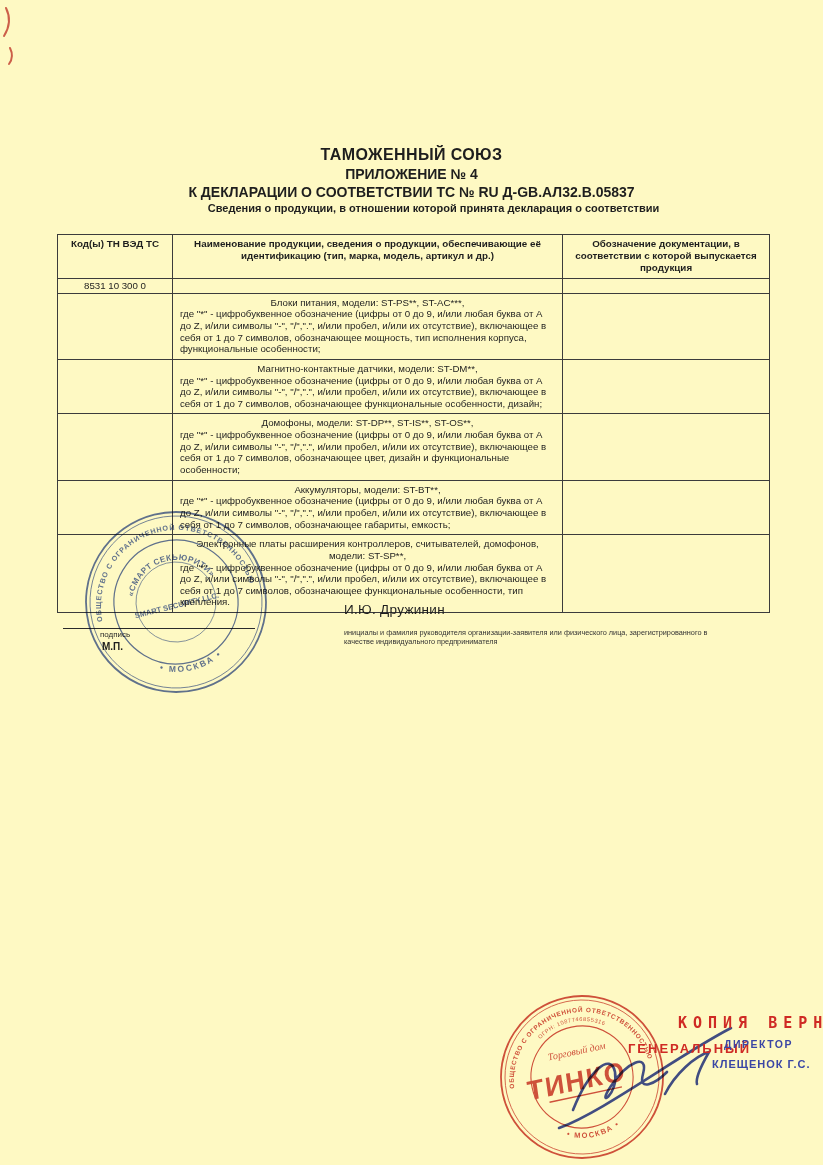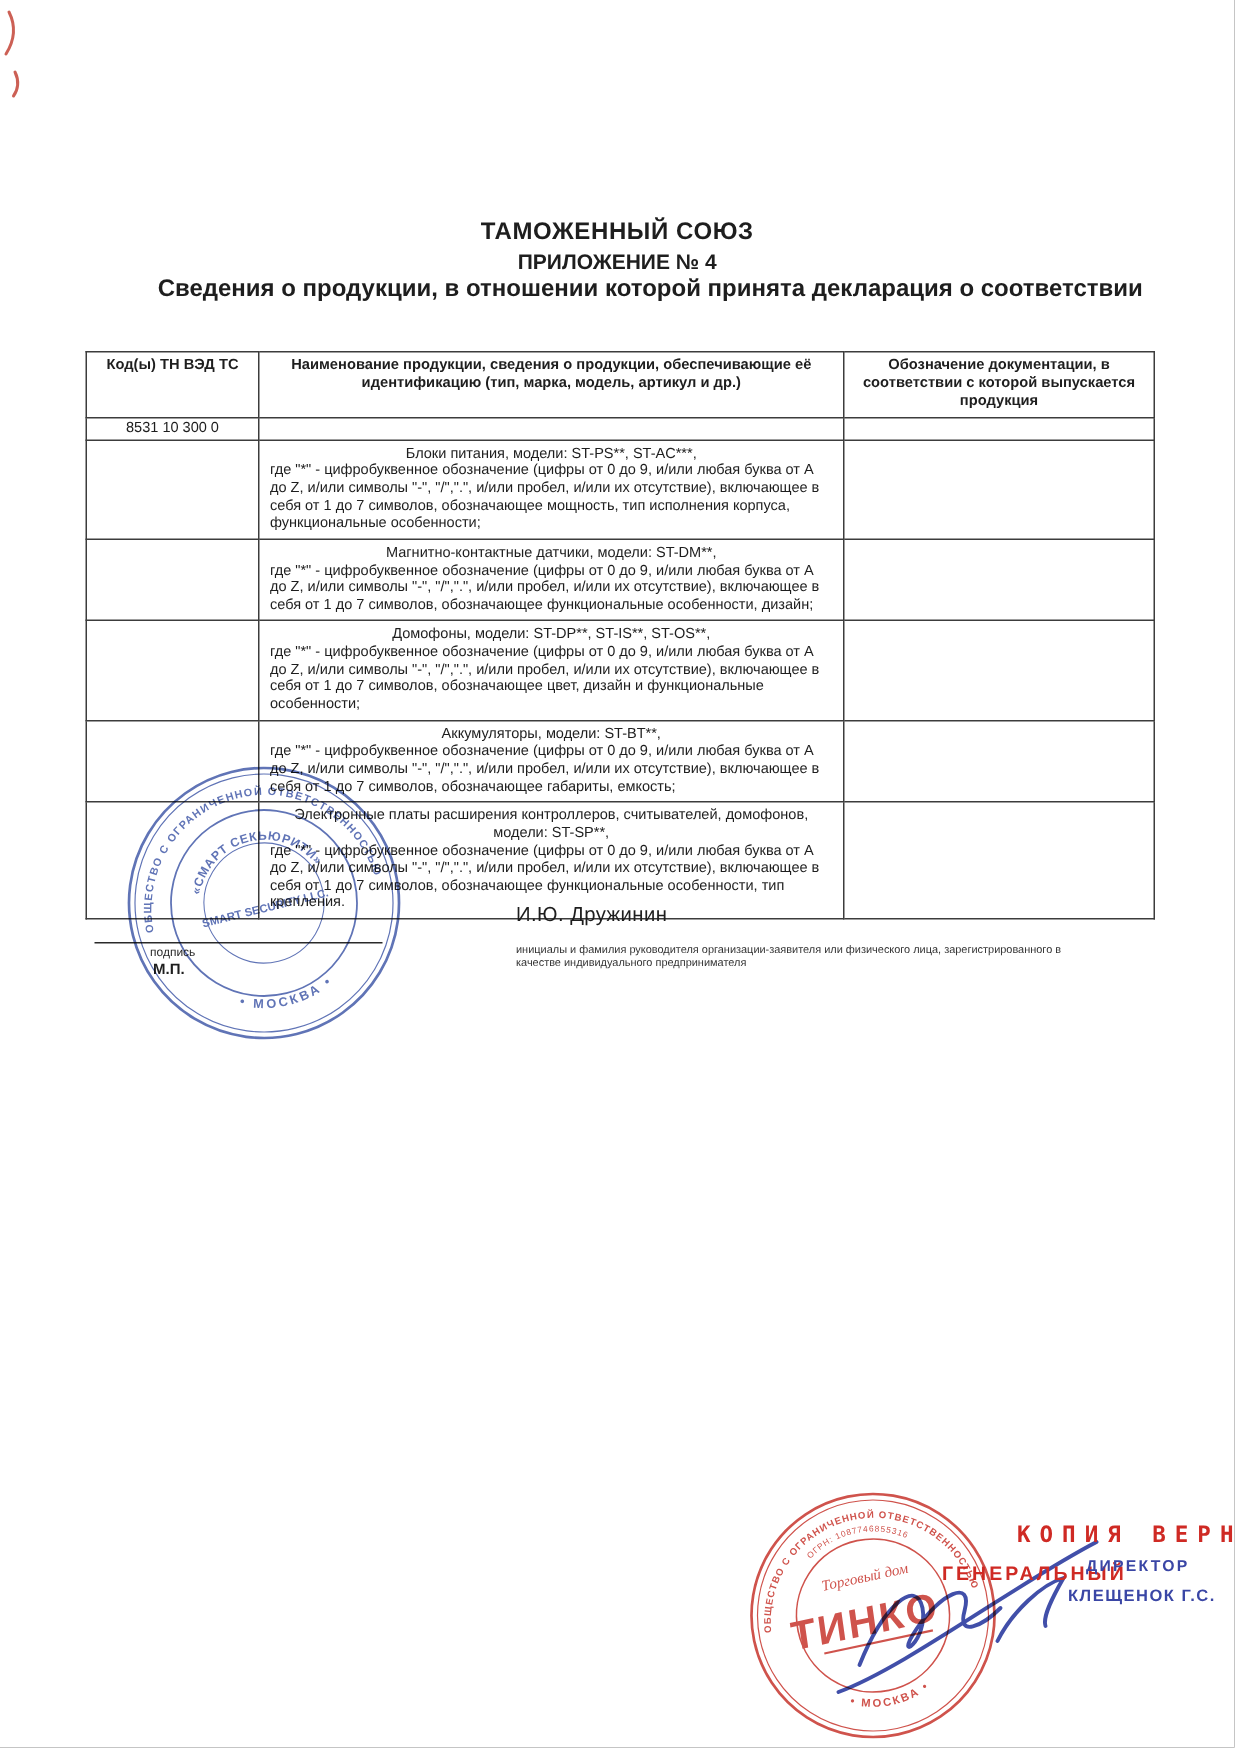--- a/index.html
+++ b/index.html
@@ -1,27 +1,27 @@
 <!DOCTYPE html>
 <html><head>
 <meta charset="utf-8">
 <style>
   * { margin:0; padding:0; box-sizing:border-box; }
   html,body { background:#9a9a9a; }
   .page {
     position:relative; width:823px; height:1165px; margin:0 auto;
-    background:#ffffff; overflow:hidden;
+    background:#fef9c3; overflow:hidden;
     font-family:"Liberation Sans", sans-serif; color:#1e1e1e;
   }
   
   .title-block { position:absolute; top:146px; left:0; width:100%; text-align:center; font-weight:bold; }
   .t1 { font-size:16px; letter-spacing:.4px; }
   .t2 { font-size:14px; margin-top:2px; }
   .t3 { font-size:14px; margin-top:2px; }
-  .t4 { font-size:16px; margin-top:2px;padding-left:44px; }
+  .t4 { font-size:11px; margin-top:2px;padding-left:44px; }
   
   .doc-table {
     position:absolute; left:57px; top:234px; width:712px;
     border-collapse:collapse; table-layout:fixed;
   }
   .doc-table th, .doc-table td { border:1px solid #3c3c3c; vertical-align:top; }
   .doc-table th { font-size:9.8px; line-height:1.25; font-weight:bold; text-align:center; padding:3px 6px; }
   .doc-table td { font-size:9.7px; line-height:1.2; }
   .code-row td { height:15px; }
   .code-cell { text-align:center; font-size:9.5px; padding:1px 2px; }
@@ -67,20 +67,21 @@
   <svg class="scan-marks" width="40" height="80">
     <g stroke="#c0392b" stroke-width="2" fill="none" stroke-linecap="round">
       <path d="M6,8 C11,18 9,28 4,36"></path>
       <path d="M10,48 C13,54 12,60 9,64"></path>
     </g>
   </svg>
 
   <div class="title-block">
     <div class="t1">ТАМОЖЕННЫЙ СОЮЗ</div>
     <div class="t2">ПРИЛОЖЕНИЕ № 4</div>
+    <div class="t3">К ДЕКЛАРАЦИИ О СООТВЕТСТВИИ ТС № RU Д-GB.АЛ32.В.05837</div>
     <div class="t4">Сведения о продукции, в отношении которой принята декларация о соответствии</div>
   </div>
 
   <table class="doc-table">
     <colgroup>
         <col style="width:115px">
         <col style="width:390px">
         <col style="width:207px">
       </colgroup>
     <thead>

